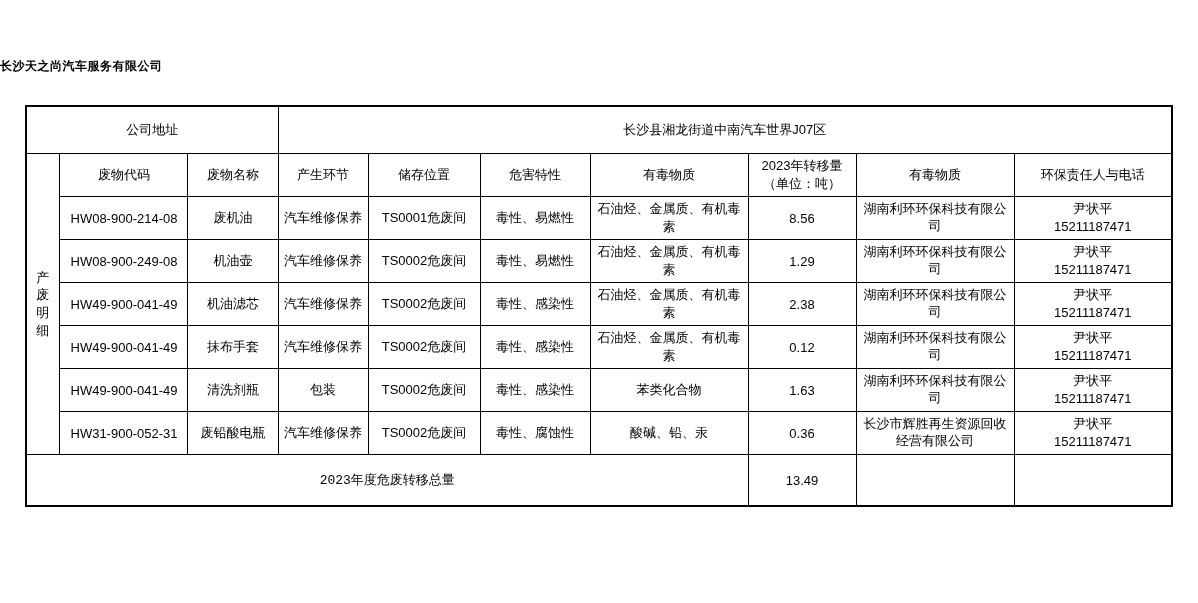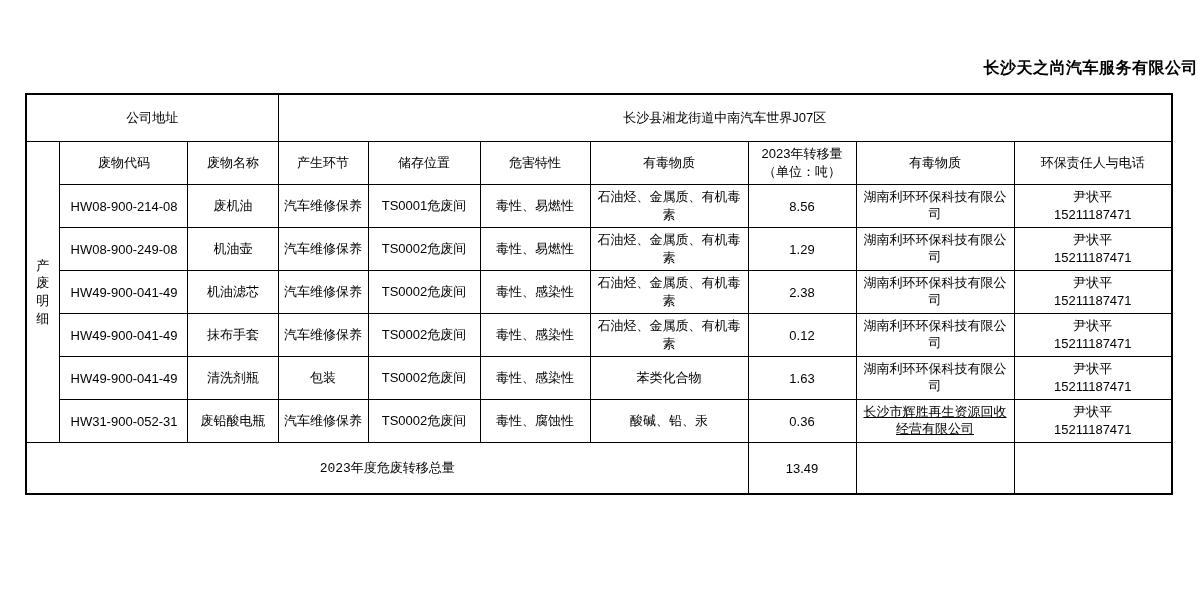--- a/index.html
+++ b/index.html
@@ -14,32 +14,32 @@
     color: #000000;
     overflow: hidden;
   }
   .page {
     position: relative;
     width: 1198px;
     height: 603px;
     box-sizing: border-box;
   }
   .doc-title {
-    text-align: right;
-    font-size: 16px;
+    text-align: left;
+    font-size: 12px;
     font-weight: bold;
     padding-top: 58px;
     padding-bottom: 14px;
     letter-spacing: 0.5px;
   }
   table.sheet {
     border-collapse: collapse;
     table-layout: fixed;
     width: 1146px;
-    margin: 0 auto;
+    margin: 16px auto;
     border: 2px solid #000;
   }
   table.sheet td, table.sheet th {
     border: 1px solid #000;
     text-align: center;
     vertical-align: middle;
     font-weight: normal;
     font-size: 13px;
     padding: 2px 2px;
   }
@@ -59,21 +59,20 @@
     display: block;
   }
   tbody td {
     height: 38px;
   }
   .unit-2line {
     line-height: 1.35;
   }
   .two-line {
     line-height: 1.3;
-    text-decoration: underline;
   }
   .total-row td {
     height: 46px;
     font-size: 15px;
   }
   .total-label {
     font-size: 15px;
     font-family: Liberation Mono, monospace;
   }
   .amount {

